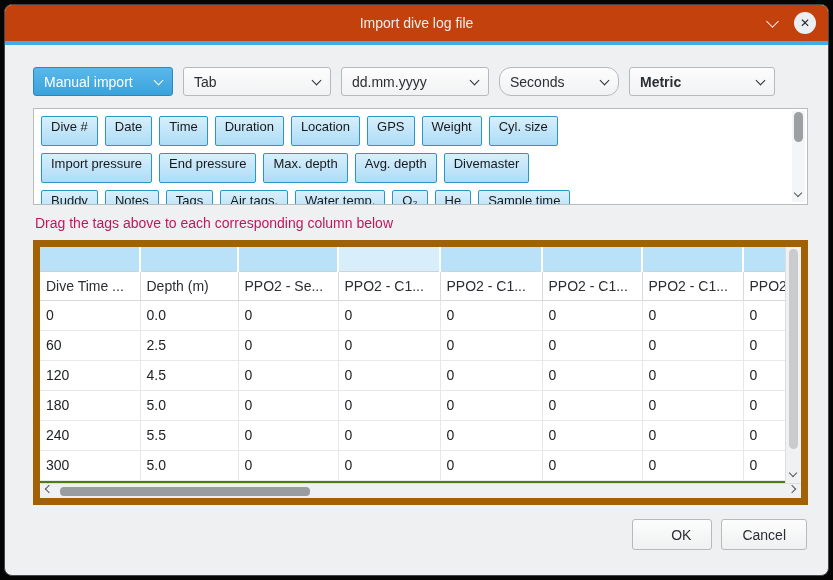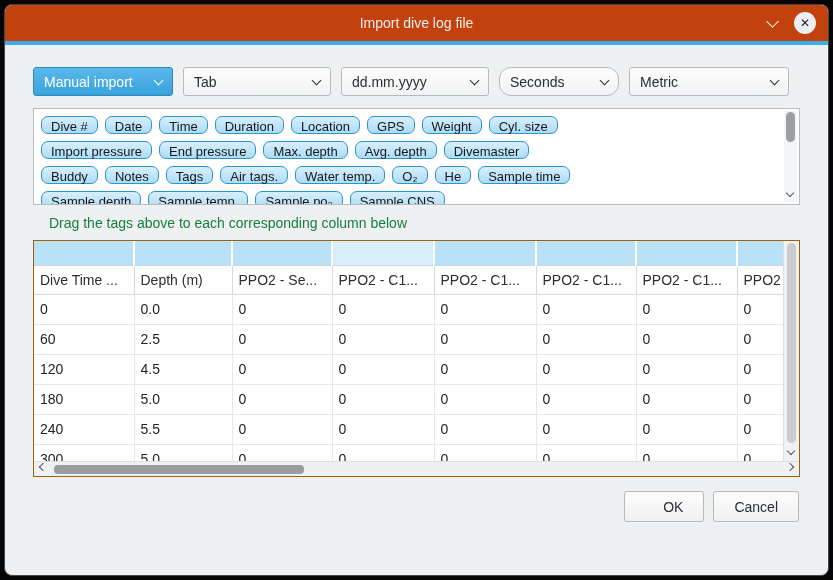--- a/index.html
+++ b/index.html
@@ -33,21 +33,21 @@
   }
   .tb-shade{display:inline-flex;align-items:center;justify-content:center;width:16px;height:16px;cursor:pointer;}
   .tb-close{
     width:22px;height:22px;border-radius:50%;background:#eceff1;color:#23272a;
     display:flex;align-items:center;justify-content:center;
     font-size:12px;font-weight:700;cursor:pointer;
   }
   
   .accent-line{height:4px;background:var(--accent);flex:none;}
   
-  .content{flex:1;padding:22px 28px 0 28px;}
+  .content{flex:1;padding:22px 20px 0 28px;}
   
   .chev{
     display:inline-block;width:7px;height:7px;flex:none;
     border-right:1.6px solid currentColor;border-bottom:1.6px solid currentColor;
     transform:rotate(45deg);margin-top:-3px;
   }
   .chev-white{color:#fcfcfc;width:9px;height:9px;}
   .chev-gray{color:#54585b;width:6px;height:6px;border-width:1.4px;}
   
   .combo-row{display:flex;gap:10px;margin-bottom:12px;}
@@ -62,38 +62,38 @@
     border-color:#2f87b8;color:#ffffff;
   }
   .combo-label{white-space:nowrap;overflow:hidden;}
   
   .tag-panel{
     position:relative;background:#ffffff;border:1px solid #b9bcbe;
     height:97px;overflow:hidden;padding:7px 22px 0 7px;
   }
   .tag-row{display:flex;gap:7px;margin-bottom:7px;flex-wrap:nowrap;}
   .tag-chip{
-    height:18px;line-height:20px;padding:0 9px;border-radius:7px;
+    height:30px;line-height:20px;padding:0 9px;border-radius:2px;
     border:1px solid var(--tag-border);
     background:linear-gradient(#d8effc,var(--tag-fill));
     font-size:13px;color:#17191b;white-space:nowrap;cursor:grab;flex:none;
   }
   .tag-scroll{
     position:absolute;top:2px;right:2px;bottom:2px;width:13px;background:#f4f5f6;
   }
   .tag-scroll-handle{
     position:absolute;top:1px;left:2px;width:9px;height:30px;border-radius:5px;background:#9da0a3;
   }
   .tag-scroll-arrow{position:absolute;bottom:6px;left:3px;}
   
-  .instruction{font-size:14px;color:#15803d;margin:10px 16px 9px;}
+  .instruction{font-size:14px;color:#be185d;margin:10px 2px 9px;}
   
   .table-outer{
-    border:1px solid #a16207;background:#fde047;
-    display:flex;flex-direction:column;height:237px;
+    border:7px solid #a16207;background:#4d7c0f;
+    display:flex;flex-direction:column;height:265px;
   }
   .table-main{display:flex;flex:1;overflow:hidden;}
   .table-viewport{flex:1;overflow:hidden;}
   table{border-collapse:collapse;table-layout:fixed;width:830px;}
   .drop-row td{
     height:24px;background:var(--drop-cell);
     border-right:2px solid #ffffff;border-bottom:1px solid #cfd3d6;cursor:pointer;
   }
   .drop-row td.active{background:#d9eefb;}
   th.col-head{
@@ -149,21 +149,21 @@
           <span class="chev"></span>
         </div>
         <div class="combo" style="width: 148px;">
           <span class="combo-label">dd.mm.yyyy</span>
           <span class="chev"></span>
         </div>
         <div class="combo" style="width: 120px; border-radius: 12px;">
           <span class="combo-label">Seconds</span>
           <span class="chev"></span>
         </div>
-        <div class="combo" style="width: 160px;">
+        <div class="combo" style="width: 146px; font-weight: bold;">
           <span class="combo-label">Metric</span>
           <span class="chev"></span>
         </div>
       </div>
 
     <div class="tag-panel">
       <div id="tag-rows">
           <div class="tag-row">
             <span class="tag-chip">Dive #</span>
             <span class="tag-chip">Date</span>

